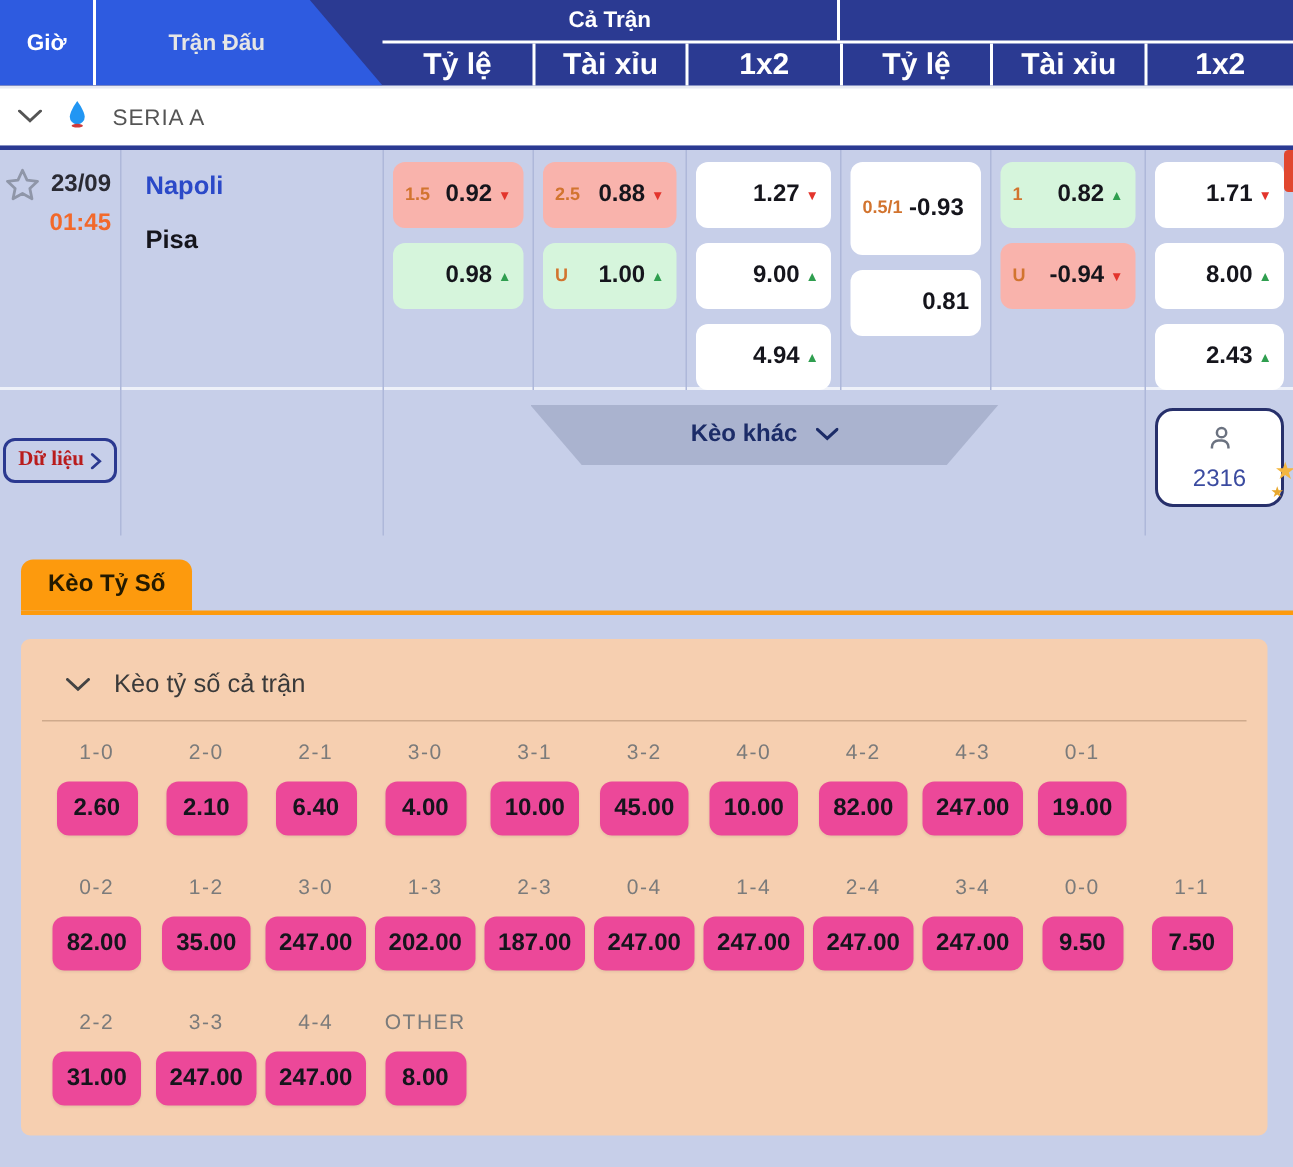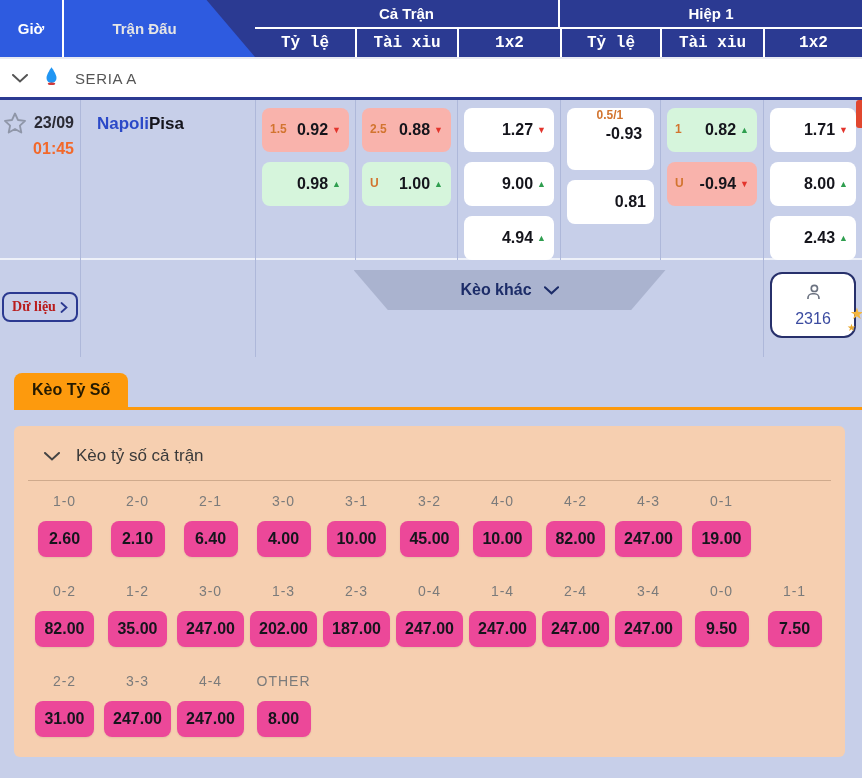--- a/index.html
+++ b/index.html
@@ -13,50 +13,50 @@
   .hdr-time { width:64px; border-right:2px solid #fff; display:flex; align-items:center; justify-content:center;
     color:#fff; font-size:15px; font-weight:bold; }
   .hdr-match { flex:1; display:flex; align-items:center; justify-content:center; padding-right:30px;
     color:#e5e5e5; font-size:15px; font-weight:bold; }
   .hdr-right { position:absolute; left:255px; top:0; width:607px; height:57px; display:flex; flex-direction:column; }
   .hdr-groups { height:29px; display:flex; border-bottom:2px solid #fff; }
   .grp { display:flex; align-items:center; justify-content:center; color:#fff; font-size:15px; font-weight:bold; }
   .grp-full { width:305px; border-right:2px solid #fff; }
   .grp-half { flex:1; }
   .hdr-subs { flex:1; display:flex; }
-  .sub { display:flex; align-items:center; justify-content:center; color:#fff; font-size:16px; font-weight:bold; border-left:2px solid #fff;font-family:Liberation Mono, monospace; }
+  .sub { display:flex; align-items:center; justify-content:center; color:#fff; font-size:20px; font-weight:bold; border-left:2px solid #fff; }
   .sub:first-child { border-left:none; }
   .s1{width:100px}.s2{width:102px}.s3{width:103px}.s4{width:100px}.s5{width:103px}.s6{width:99px}
 
   
   .league-bar { height:40px; background:#fff; border-top:2px solid #e8eaf2; display:flex; align-items:center; gap:16px; padding-left:12px; }
   .league-name { color:#555; font-size:15px; letter-spacing:.6px; }
   .navy-line { height:3px; background:#2b3a92; }
 
   
   .match-row { display:grid; grid-template-columns:80px 175px 100px 102px 103px 100px 103px 99px; height:158px; }
   .col-line { border-left:1px solid #aeb8da; }
   .fav-date { position:relative; padding:14px 6px 0 0; display:flex; flex-direction:column; align-items:flex-end; gap:8px; }
   .fav-star { position:absolute; left:1px; top:10px; }
   .m-date { font-size:16px; font-weight:bold; color:#2a2a33; }
   .m-time { font-size:16px; font-weight:bold; color:#f2692b; }
-  .teams { padding:14px 0 0 16px; display:flex; flex-direction:row; }
+  .teams { padding:14px 0 0 16px; display:flex; flex-direction:column; gap:16px; }
   .team-home { font-size:17px; font-weight:bold; color:#2b49c8; }
   .team-away { font-size:17px; font-weight:bold; color:#15151c; }
   .odds-col { padding:8px 6px 0 6px; display:flex; flex-direction:column; gap:10px; border-left:1px solid #aeb8da; }
   .odds-cell { min-height:44px; border-radius:8px; display:flex; align-items:center; padding:0 8px; }
   .tone-red { background:#f9b3ac; }
   .tone-green { background:#d6f5dc; }
   .tone-white { background:#ffffff; }
   .hdp { font-size:12px; font-weight:bold; color:#d2742f; line-height:1.3; }
   .val { margin-left:auto; font-size:16px; font-weight:bold; color:#15151c; }
   .tri { margin-left:4px; font-size:9px; }
   .tri.down { color:#e3342c; }
   .tri.up { color:#2f9e4f; }
-  .odds-cell.tall { min-height:62px;flex-direction:column; }
+  .odds-cell.tall { min-height:62px; }
   .odds-cell.tall .hdp { width:28px; word-break:break-all; }
   .odds-cell.tall .val { width:44px; word-break:break-all; text-align:center; line-height:1.25; }
 
   .row-sep { height:2px; background:#eef1f9; }
 
   .actions-row { display:grid; grid-template-columns:80px 175px 508px 99px; height:97px; }
   .a1 { display:flex; align-items:flex-start; justify-content:center; padding-top:32px; }
   .data-btn { display:flex; align-items:center; gap:4px; border:2px solid #2b3990; border-radius:8px; background:transparent;
     color:#b91c1c; font-weight:bold; font-size:14px; padding:5px 8px; font-family:Liberation Serif, serif; cursor:pointer; }
   .a2 { border-left:1px solid #aeb8da; }
@@ -94,21 +94,20 @@
 <div class="app">
 
   <header class="table-header">
     <div class="hdr-left">
       <div class="hdr-time">Giờ</div>
       <div class="hdr-match">Trận Đấu</div>
     </div>
     <div class="hdr-right">
       <div class="hdr-groups">
         <div class="grp grp-full">Cả Trận</div>
-        <div class="grp grp-half">Hiệp 1</div>
       </div>
       <div class="hdr-subs">
         <div class="sub s1">Tỷ lệ</div>
         <div class="sub s2">Tài xỉu</div>
         <div class="sub s3">1x2</div>
         <div class="sub s4">Tỷ lệ</div>
         <div class="sub s5">Tài xỉu</div>
         <div class="sub s6">1x2</div>
       </div>
     </div>

